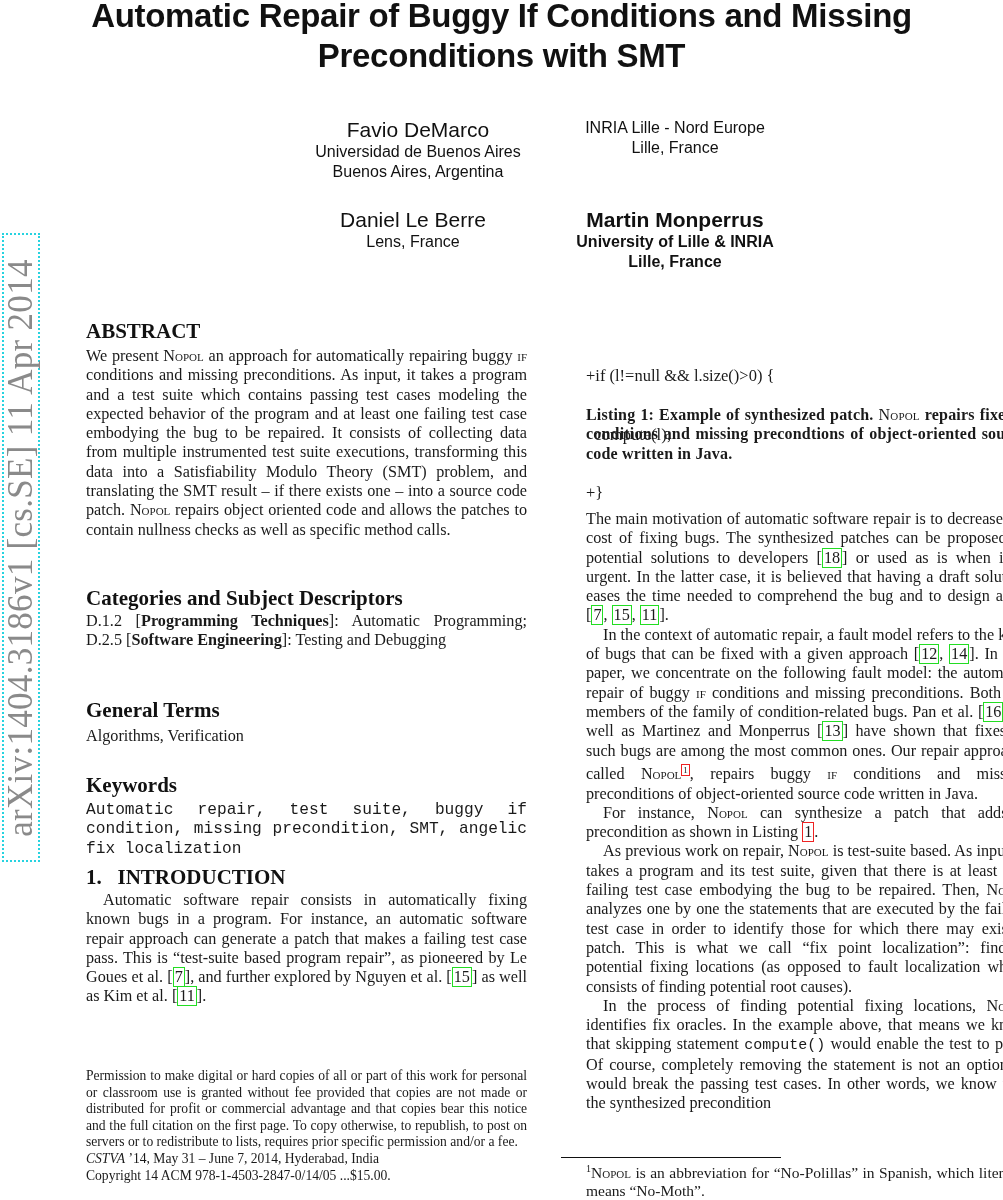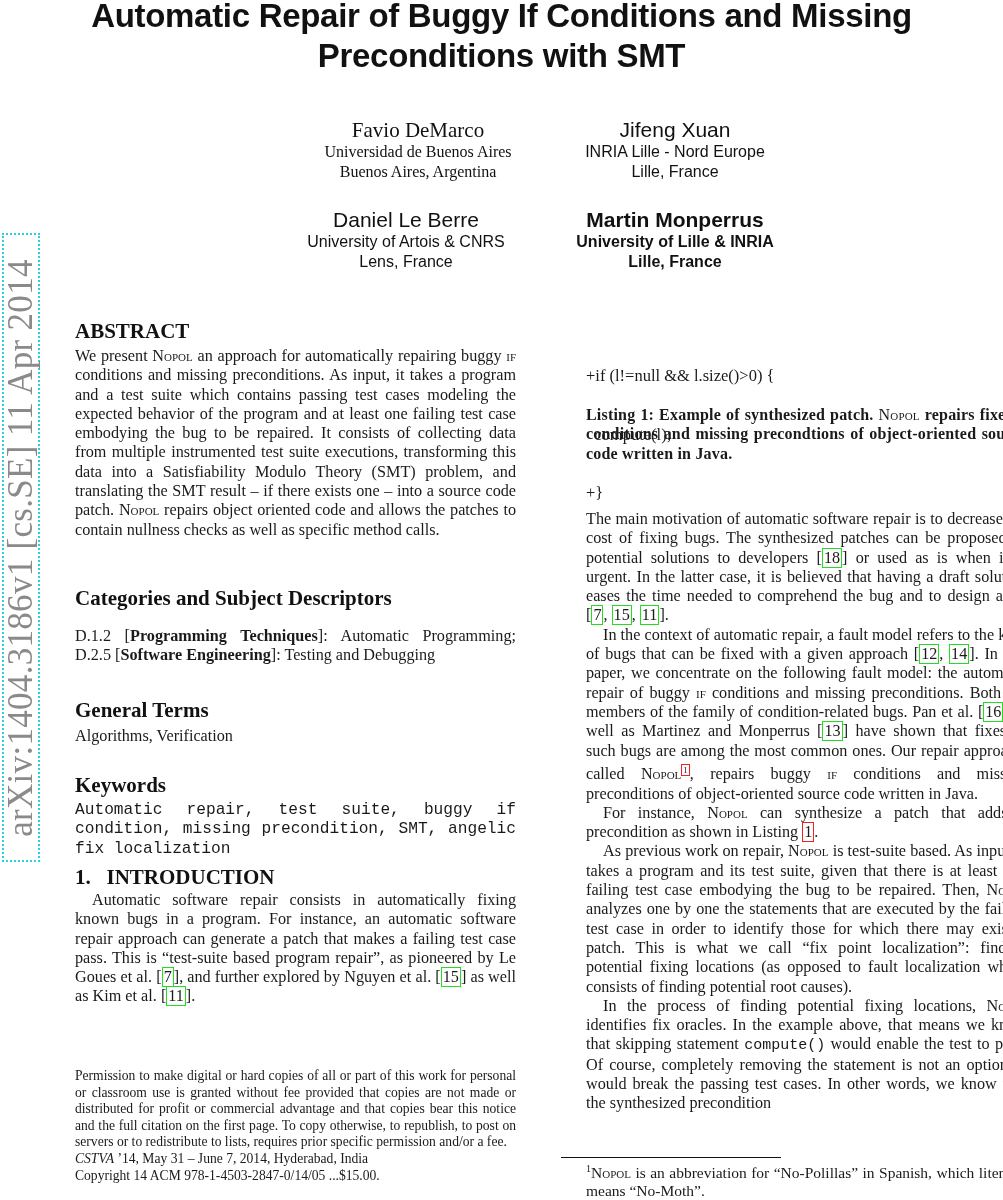--- a/index.html
+++ b/index.html
@@ -12,21 +12,21 @@
   .author { position:absolute; text-align:center; font-family:"Liberation Sans", sans-serif; color:#111; }
   .author .name { font-size:21px; line-height:24px; }
   .author .aff { font-size:16px; line-height:20px; }
   .stamp { left:2px; top:233px; width:38px; height:629px;
            border:2px dotted #27d3e0; box-sizing:border-box; }
   .stamp-text { position:absolute; left:50%; top:50%;
                 transform:translate(-50%,-50%) rotate(-90deg);
                 white-space:nowrap; font-size:35px; color:#8a8a8a;
                 font-family:"Liberation Serif", serif; letter-spacing:0.3px; }
   .col { position:absolute; font-size:16.2px; line-height:19.3px; text-align:justify; }
-  .col-left { left:75px; width:441px; }
+  .col-left { left:86px; width:441px; }
   .col-right { left:586px; width:441px; }
   h2.sec { font-family:"Liberation Serif", serif; font-weight:bold; font-size:21px;
            margin:0; line-height:26px; color:#111; }
   p { margin:0; }
   .indent { text-indent:17px; }
   .sc { font-variant:small-caps; }
   .cite { border:1.5px solid #22dd22; padding:0 1px; }
   .cite-red { border:1.5px solid #ee2222; padding:0 1px; }
   .code { font-family:"Liberation Serif", serif; font-size:16.5px; line-height:19.5px; }
   .mono { font-family:"Liberation Mono", monospace; font-size:15px; }
@@ -37,53 +37,51 @@
   .footnote { font-size:15.5px; line-height:18px; text-align:justify; }
 </style>
 </head>
 <body>
 
 <div class="abs title">
   <div>Automatic Repair of Buggy If Conditions and Missing</div>
   <div>Preconditions with SMT</div>
 </div>
 
-<div class="author" style="left:268px; width:300px; top:118px;font-family:Liberation Serif, serif;">
+<div class="author" style="left:268px; width:300px; top:118px;">
   <div class="name">Favio DeMarco</div>
   <div class="aff">Universidad de Buenos Aires</div>
   <div class="aff">Buenos Aires, Argentina</div>
 </div>
 <div class="author" style="left:545px; width:260px; top:118px;">
-  <div class="name">Jifeng Xuan</div>
   <div class="aff">INRIA Lille - Nord Europe</div>
   <div class="aff">Lille, France</div>
 </div>
-<div class="author" style="left:256px; width:300px; top:208px;">
+<div class="author" style="left:263px; width:300px; top:208px;">
   <div class="name">Daniel Le Berre</div>
-  <div class="aff">University of Artois &amp; CNRS</div>
   <div class="aff">Lens, France</div>
 </div>
 <div class="author" style="left:545px; width:260px; top:208px;font-weight:bold;">
   <div class="name">Martin Monperrus</div>
   <div class="aff">University of Lille &amp; INRIA</div>
   <div class="aff">Lille, France</div>
 </div>
 
 <div class="abs stamp">
   <span class="stamp-text">arXiv:1404.3186v1  [cs.SE]  11 Apr 2014</span>
 </div>
 
 <div class="col col-left" style="top:318px;">
   <h2 class="sec">ABSTRACT</h2>
   <p style="margin-top:3px;"><span>We present </span><span class="sc">Nopol</span><span>  an approach for automatically repairing buggy </span><span class="sc">if</span><span> conditions and missing preconditions. As input, it takes a program and a test suite which contains passing test cases modeling the expected behavior of the program and at least one failing test case embodying the bug to be repaired. It consists of collecting data from multiple instrumented test suite executions, transforming this data into a Satisfiability Modulo Theory (SMT) problem, and translating the SMT result – if there exists one – into a source code patch. </span><span class="sc">Nopol</span><span> repairs object oriented code and allows the patches to contain nullness checks as well as specific method calls.</span></p>
 </div>
 
 <div class="col col-left" style="top:585px;">
   <h2 class="sec">Categories and Subject Descriptors</h2>
-  <p style="margin-top:16px; text-align:justify;"><span>D.1.2 [</span><b>Programming Techniques</b><span>]: Automatic Programming; D.2.5 [</span><b>Software Engineering</b><span>]: Testing and Debugging</span></p>
+  <p style="margin-top:1px; text-align:justify;"><span>D.1.2 [</span><b>Programming Techniques</b><span>]: Automatic Programming; D.2.5 [</span><b>Software Engineering</b><span>]: Testing and Debugging</span></p>
 </div>
 
 <div class="col col-left" style="top:697px;">
   <h2 class="sec">General Terms</h2>
   <p style="margin-top:4px;">Algorithms, Verification</p>
 </div>
 
 <div class="col col-left" style="top:772px;">
   <h2 class="sec">Keywords</h2>
   <p style="margin-top:3px;font-family:Liberation Mono, monospace;">Automatic repair, test suite, buggy if condition, missing precondition, SMT, angelic fix localization</p>

